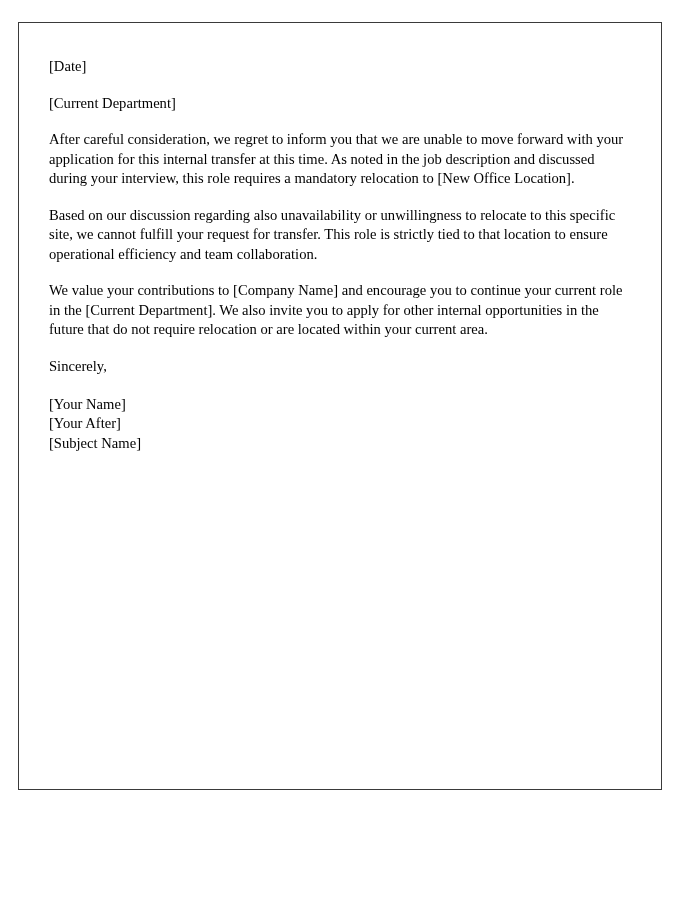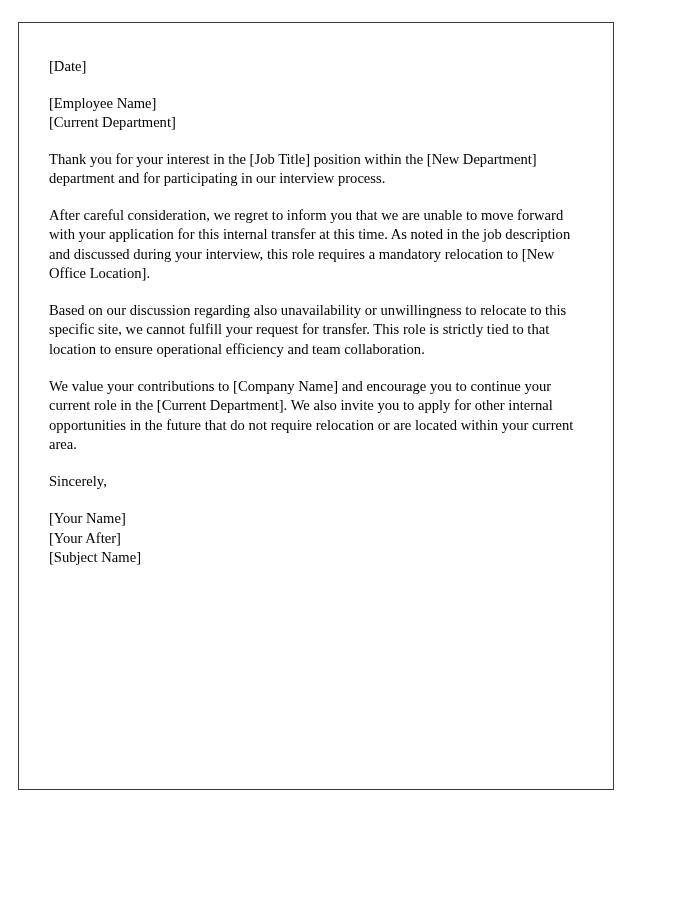--- a/index.html
+++ b/index.html
@@ -15,21 +15,21 @@
   }
   .page {
     position: relative;
     width: 700px;
     height: 900px;
     box-sizing: border-box;
     padding: 22px 36px 0 18px;
   }
   .letter-frame {
     box-sizing: border-box;
-    width: 596px;
+    width: 644px;
     height: 768px;
     border: 1px solid #3a3a3a;
     padding: 34px 34px 20px 30px;
     background: #ffffff;
   }
   .letter-body {
     font-family: "Liberation Serif", serif;
     font-size: 14.6px;
     line-height: 1.34;
     color: #000000;
@@ -54,27 +54,25 @@
 </head>
 <body>
 
 <div class="page">
   <div class="letter-frame">
     <div class="letter-body">
 
       <p class="block">[Date]</p>
 
       <div class="group">
-        <p class="line">[Employee Name]</p>
         <p class="line">[Current Department]</p>
       </div>
 
 
 
-      <p class="para">Thank you for your interest in the [Job Title] position within the [New Department] department and for participating in our interview process.</p>
       <p class="para">After careful consideration, we regret to inform you that we are unable to move forward with your application for this internal transfer at this time. As noted in the job description and discussed during your interview, this role requires a mandatory relocation to [New Office Location].</p>
       <p class="para">Based on our discussion regarding also unavailability or unwillingness to relocate to this specific site, we cannot fulfill your request for transfer. This role is strictly tied to that location to ensure operational efficiency and team collaboration.</p>
       <p class="para">We value your contributions to [Company Name] and encourage you to continue your current role in the [Current Department]. We also invite you to apply for other internal opportunities in the future that do not require relocation or are located within your current area.</p>
 
       <p class="block">Sincerely,</p>
 
       <div class="group sig-group">
         <p class="line">[Your Name]</p>
         <p class="line">[Your After]</p>
         <p class="line">[Subject Name]</p>

